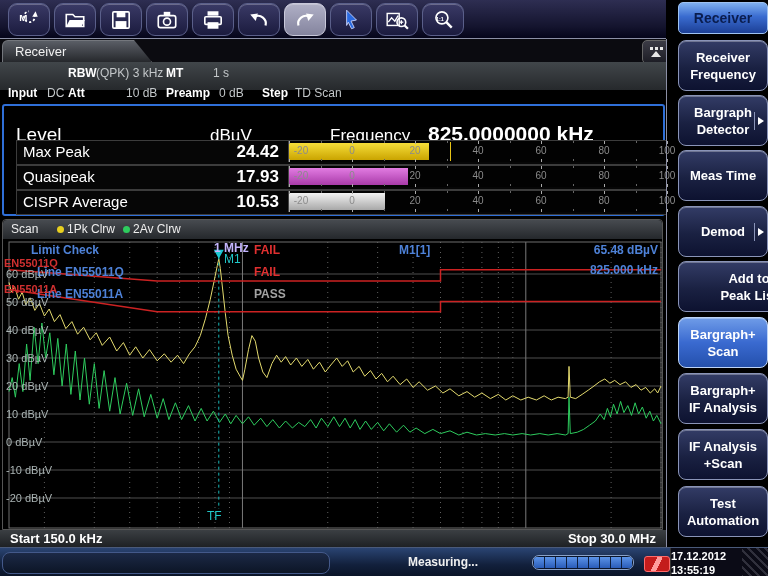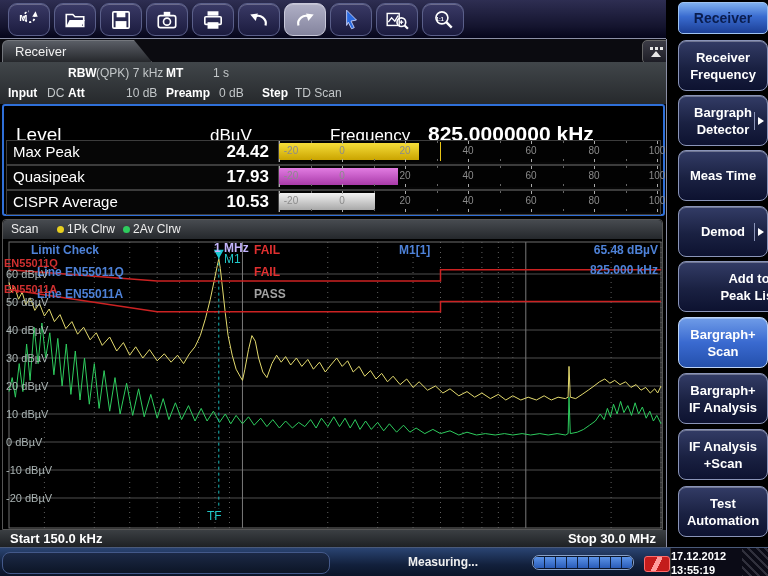--- a/index.html
+++ b/index.html
@@ -19,27 +19,27 @@
        background:linear-gradient(180deg,#5a5e66,#26282c);border:1px solid #74777d;border-bottom:none;
        border-radius:6px 6px 0 0;clip-path:polygon(0 0,132px 0,150px 100%,0 100%);
        font-size:13px;color:#f0f0f0;line-height:22px;padding-left:12px;box-sizing:border-box;}
   #tab-menu-btn{position:absolute;left:642px;top:1px;width:26px;height:22px;border-radius:5px;
        background:linear-gradient(180deg,#3c3c46,#1c1c24);border:1px solid #666;
        display:flex;flex-direction:column;align-items:center;justify-content:center;gap:1px;}
   .dots{display:flex;gap:2px;}
   .dots i{width:3px;height:3px;background:#e8e8e8;display:block;}
   .tri-up{width:0;height:0;border-left:5px solid transparent;border-right:5px solid transparent;border-bottom:6px solid #e8e8e8;}
   
-  #settings{left:0;top:62px;width:666px;height:42px;background:linear-gradient(180deg,#41464a,#26292c);font-size:12px;text-align:right;}
+  #settings{left:0;top:62px;width:666px;height:28px;background:linear-gradient(180deg,#41464a,#26292c);font-size:12px;text-align:right;}
   #settings .lbl{font-weight:bold;color:#fff;}
   #settings .val{color:#c3c7c9;}
   
   #level-panel{left:2px;top:104px;width:659px;height:108px;background:#000;border:2px solid #2f6fd8;border-radius:3px;}
   #lp-header{position:absolute;left:0;top:0;width:100%;height:33px;margin-top:14px;}
-  .lp-row{position:absolute;left:2px;width:653px;height:23px;background:#060606;border:1px solid #3c3c3c;}
+  .lp-row{position:absolute;left:12px;width:653px;height:23px;background:#060606;border:1px solid #3c3c3c;}
   .lp-label{position:absolute;left:6px;top:2px;font-size:15px;}
   .lp-value{position:absolute;left:150px;width:112px;top:1px;font-size:17px;font-weight:bold;text-align:right;}
   .lp-barzone{position:absolute;left:271px;top:0;width:378px;height:21px;background:#020202;border-left:1px solid #444;}
   .lp-bar{position:absolute;left:0;top:2px;height:17px;}
   .lp-tick-label{position:absolute;top:4px;font-size:10px;color:#8b8b8b;transform:translateX(-50%);z-index:5;}
   .lp-tick{position:absolute;width:1px;background:#999;z-index:4;}
   .lp-peak{position:absolute;top:1px;height:19px;width:1px;z-index:6;}
   
   #scan-window{left:2px;top:219px;width:661px;height:311px;background:#000;border:1px solid #555;border-radius:4px 4px 0 0;box-sizing:border-box;}
   #scan-titlebar{position:absolute;left:0;top:0;width:100%;height:19px;border-radius:4px 4px 0 0;
@@ -172,21 +172,21 @@
           <i></i>
           <i></i>
           <i></i>
         </span>
       <span class="tri-up"></span>
     </div>
   </div>
 
   <div class="abs" id="settings">
     <span class="abs lbl" style="left:68px;top:4px">RBW</span>
-    <span class="abs val" style="left:96px;top:4px">(QPK) 7 kHz</span>
+    <span class="abs val" style="left:96px;top:4px">(QPK) 3 kHz</span>
     <span class="abs lbl" style="left:166px;top:4px">MT</span>
     <span class="abs val" style="left:213px;top:4px">1 s</span>
     <span class="abs lbl" style="left:8px;top:24px">Input</span>
     <span class="abs val" style="left:47px;top:24px">DC</span>
     <span class="abs lbl" style="left:68px;top:24px">Att</span>
     <span class="abs val" style="left:126px;top:24px">10 dB</span>
     <span class="abs lbl" style="left:166px;top:24px">Preamp</span>
     <span class="abs val" style="left:219px;top:24px">0 dB</span>
     <span class="abs lbl" style="left:262px;top:24px">Step</span>
     <span class="abs val" style="left:295px;top:24px">TD Scan</span>

